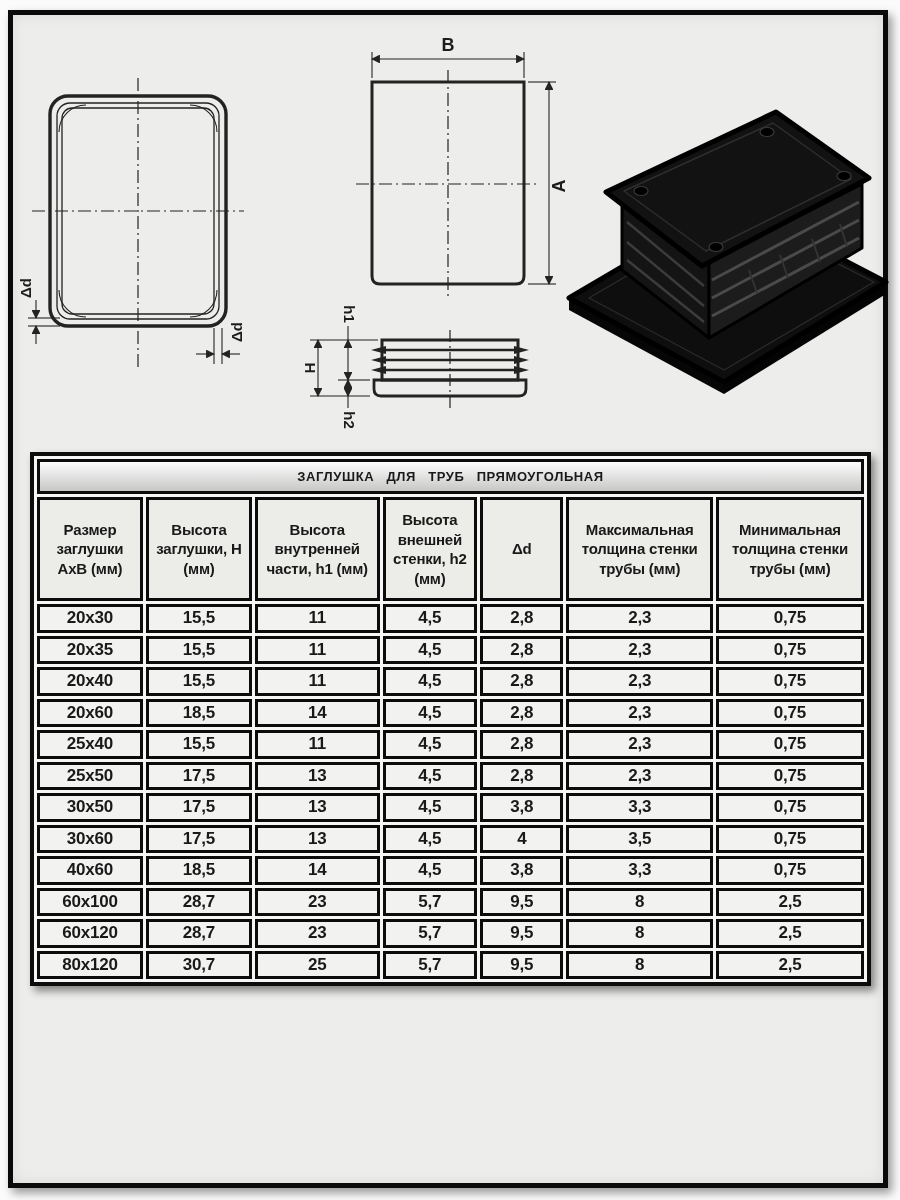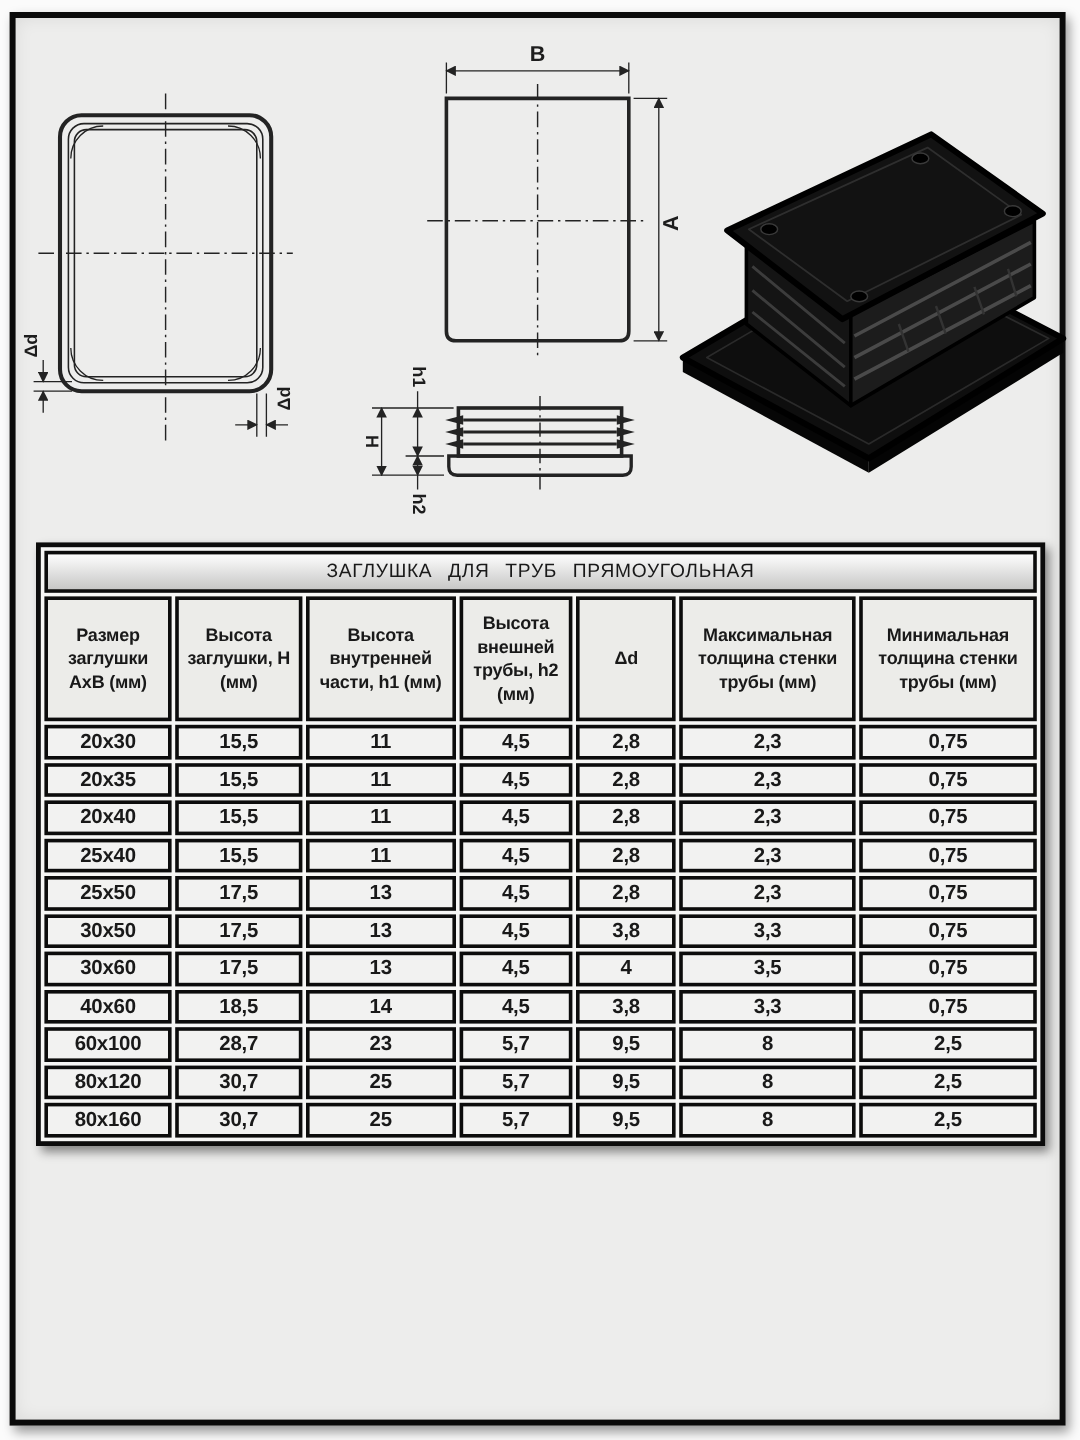--- a/index.html
+++ b/index.html
@@ -13,21 +13,21 @@
   .top-view{left:344px;top:34px;}
   .side-view{left:282px;top:296px;}
   .photo{left:544px;top:90px;}
 
   .spec{position:absolute;left:30px;top:452px;width:841px;
         border-collapse:separate;border-spacing:3px;background:#f6f6f5;
         border:4px solid #0c0c0c;table-layout:fixed;
         box-shadow:4px 5px 8px rgba(0,0,0,.45);}
   .spec td,.spec th{border:3px solid #0c0c0c;text-align:center;vertical-align:middle;
         color:#191919;overflow:hidden;}
-  .title-cell{height:27px;font-size:16px;font-weight:normal;letter-spacing:.6px;word-spacing:8px;
+  .title-cell{height:27px;font-size:13px;font-weight:bold;letter-spacing:.6px;word-spacing:8px;
         background:linear-gradient(#fdfdfd,#c7c7c6);}
   .spec th{height:94px;font-size:15px;font-weight:bold;line-height:1.3;padding:2px 3px;
         background:#eceleb;background:#ecece9;letter-spacing:-.2px;}
   .spec tbody td{height:22.5px;font-size:17px;font-weight:bold;padding:0 2px;
         background:#f2f2f1;letter-spacing:-.2px;}
   .dline{stroke:#232323;fill:none;}
   .dtext{fill:#1d1d1d;font-family:"Liberation Sans",sans-serif;font-weight:bold;}
 </style>
 </head>
 <body>
@@ -175,21 +175,21 @@
         <col style="width:18.3%">
     </colgroup>
     <thead>
       <tr>
         <td class="title-cell" colspan="7">ЗАГЛУШКА ДЛЯ ТРУБ ПРЯМОУГОЛЬНАЯ</td>
       </tr>
       <tr>
         <th>Размер заглушки АхВ (мм)</th>
         <th>Высота заглушки, Н (мм)</th>
         <th>Высота внутренней части, h1 (мм)</th>
-        <th>Высота внешней трубы, h2 (мм)</th>
+        <th>Высота внешней стенки, h2 (мм)</th>
         <th>Δd</th>
         <th>Максимальная толщина стенки трубы (мм)</th>
         <th>Минимальная толщина стенки трубы (мм)</th>
       </tr>
     </thead>
     <tbody>
         <tr>
           <td>20x30</td>
           <td>15,5</td>
           <td>11</td>
@@ -204,20 +204,29 @@
           <td>11</td>
           <td>4,5</td>
           <td>2,8</td>
           <td>2,3</td>
           <td>0,75</td>
         </tr>
         <tr>
           <td>20x40</td>
           <td>15,5</td>
           <td>11</td>
+          <td>4,5</td>
+          <td>2,8</td>
+          <td>2,3</td>
+          <td>0,75</td>
+        </tr>
+        <tr>
+          <td>20x60</td>
+          <td>18,5</td>
+          <td>14</td>
           <td>4,5</td>
           <td>2,8</td>
           <td>2,3</td>
           <td>0,75</td>
         </tr>
         <tr>
           <td>25x40</td>
           <td>15,5</td>
           <td>11</td>
           <td>4,5</td>
@@ -264,32 +273,32 @@
         <tr>
           <td>60x100</td>
           <td>28,7</td>
           <td>23</td>
           <td>5,7</td>
           <td>9,5</td>
           <td>8</td>
           <td>2,5</td>
         </tr>
         <tr>
+          <td>60x120</td>
+          <td>28,7</td>
+          <td>23</td>
+          <td>5,7</td>
+          <td>9,5</td>
+          <td>8</td>
+          <td>2,5</td>
+        </tr>
+        <tr>
           <td>80x120</td>
           <td>30,7</td>
           <td>25</td>
           <td>5,7</td>
           <td>9,5</td>
           <td>8</td>
           <td>2,5</td>
         </tr>
-        <tr>
-          <td>80x160</td>
-          <td>30,7</td>
-          <td>25</td>
-          <td>5,7</td>
-          <td>9,5</td>
-          <td>8</td>
-          <td>2,5</td>
-        </tr>
       </tbody>
   </table>
 </div>
 
 </body></html>

